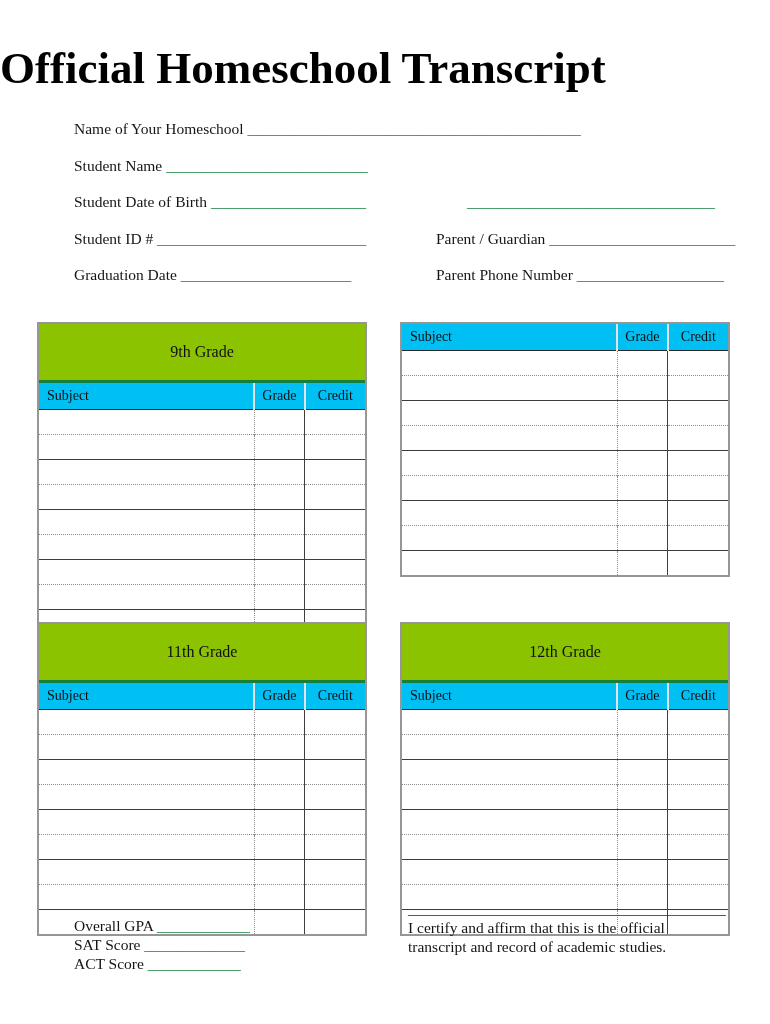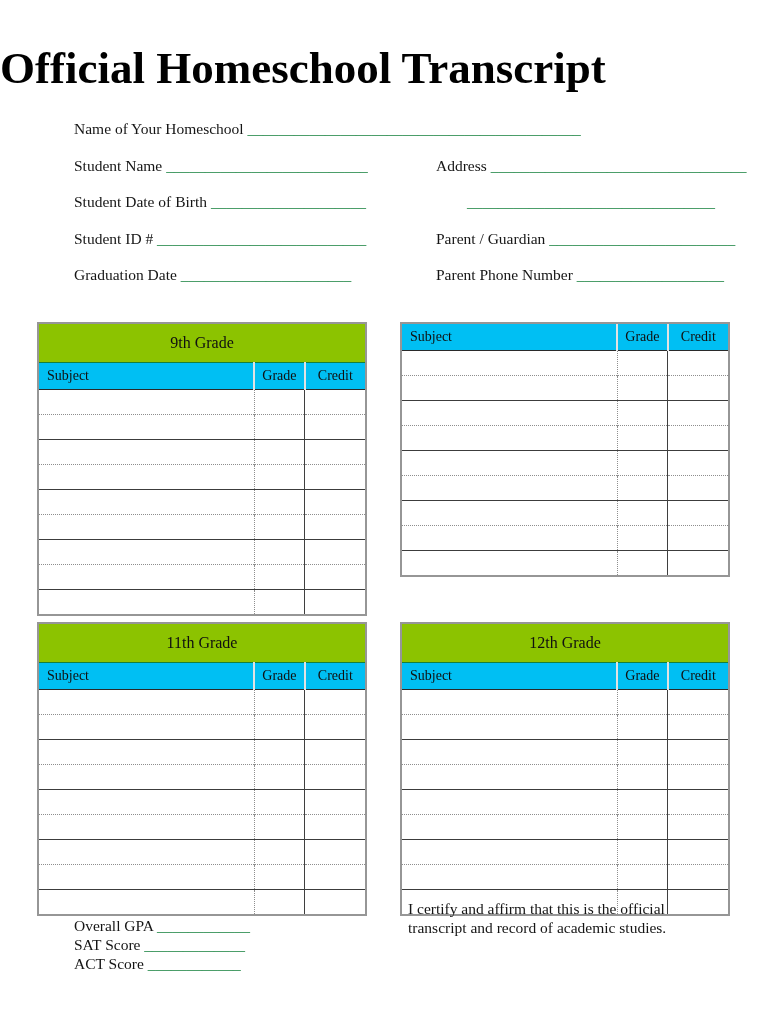--- a/index.html
+++ b/index.html
@@ -46,22 +46,22 @@
   .grade-table col.c-grade   { width:15.5%; }
   .grade-table col.c-credit  { width:18.5%; }
 
   .grade-table th.title-cell {
     background:var(--green,#8CC300);
     height:38px;
     font-size:16px;
     font-weight:normal;
     color:#101010;
     text-align:center;
-    border-bottom:1px solid #15803d;
-    padding:0;
+    border-bottom:3px solid #15803d;
+    padding:9px;
   }
   .grade-table th.col-head {
     background:var(--cyan,#00BFF3);
     height:26px;
     font-size:14px;
     font-weight:normal;
     color:#101010;
     padding:0;
     border-bottom:1px solid #2a2a2a;
   }
@@ -112,24 +112,20 @@
   <div class="abs field f-homeschool">
     <span class="lbl">Name of Your Homeschool</span>
     <span class="line">___________________________________________</span>
   </div>
 
   <div class="abs field f-student-name">
     <span class="lbl">Student Name</span>
     <span class="line">__________________________</span>
   </div>
 
-  <div class="abs field f-address">
-    <span class="lbl">Address</span>
-    <span class="line">_________________________________</span>
-  </div>
 
   <div class="abs field f-dob">
     <span class="lbl">Student Date of Birth</span>
     <span class="line">____________________</span>
   </div>
 
   <div class="abs field f-address2">
     <span class="line">________________________________</span>
   </div>
 
@@ -427,17 +423,18 @@
       <span class="lbl">SAT Score</span>
       <span class="line">_____________</span>
     </div>
     <div class="row field">
       <span class="lbl">ACT Score</span>
       <span class="line">____________</span>
     </div>
   </div>
 
   <div class="abs certification">
+    <div class="sig">_________________________________________</div>
     <div>I certify and affirm that this is the official</div>
     <div>transcript and record of academic studies.</div>
   </div>
 
 </div>
 
 </body></html>

